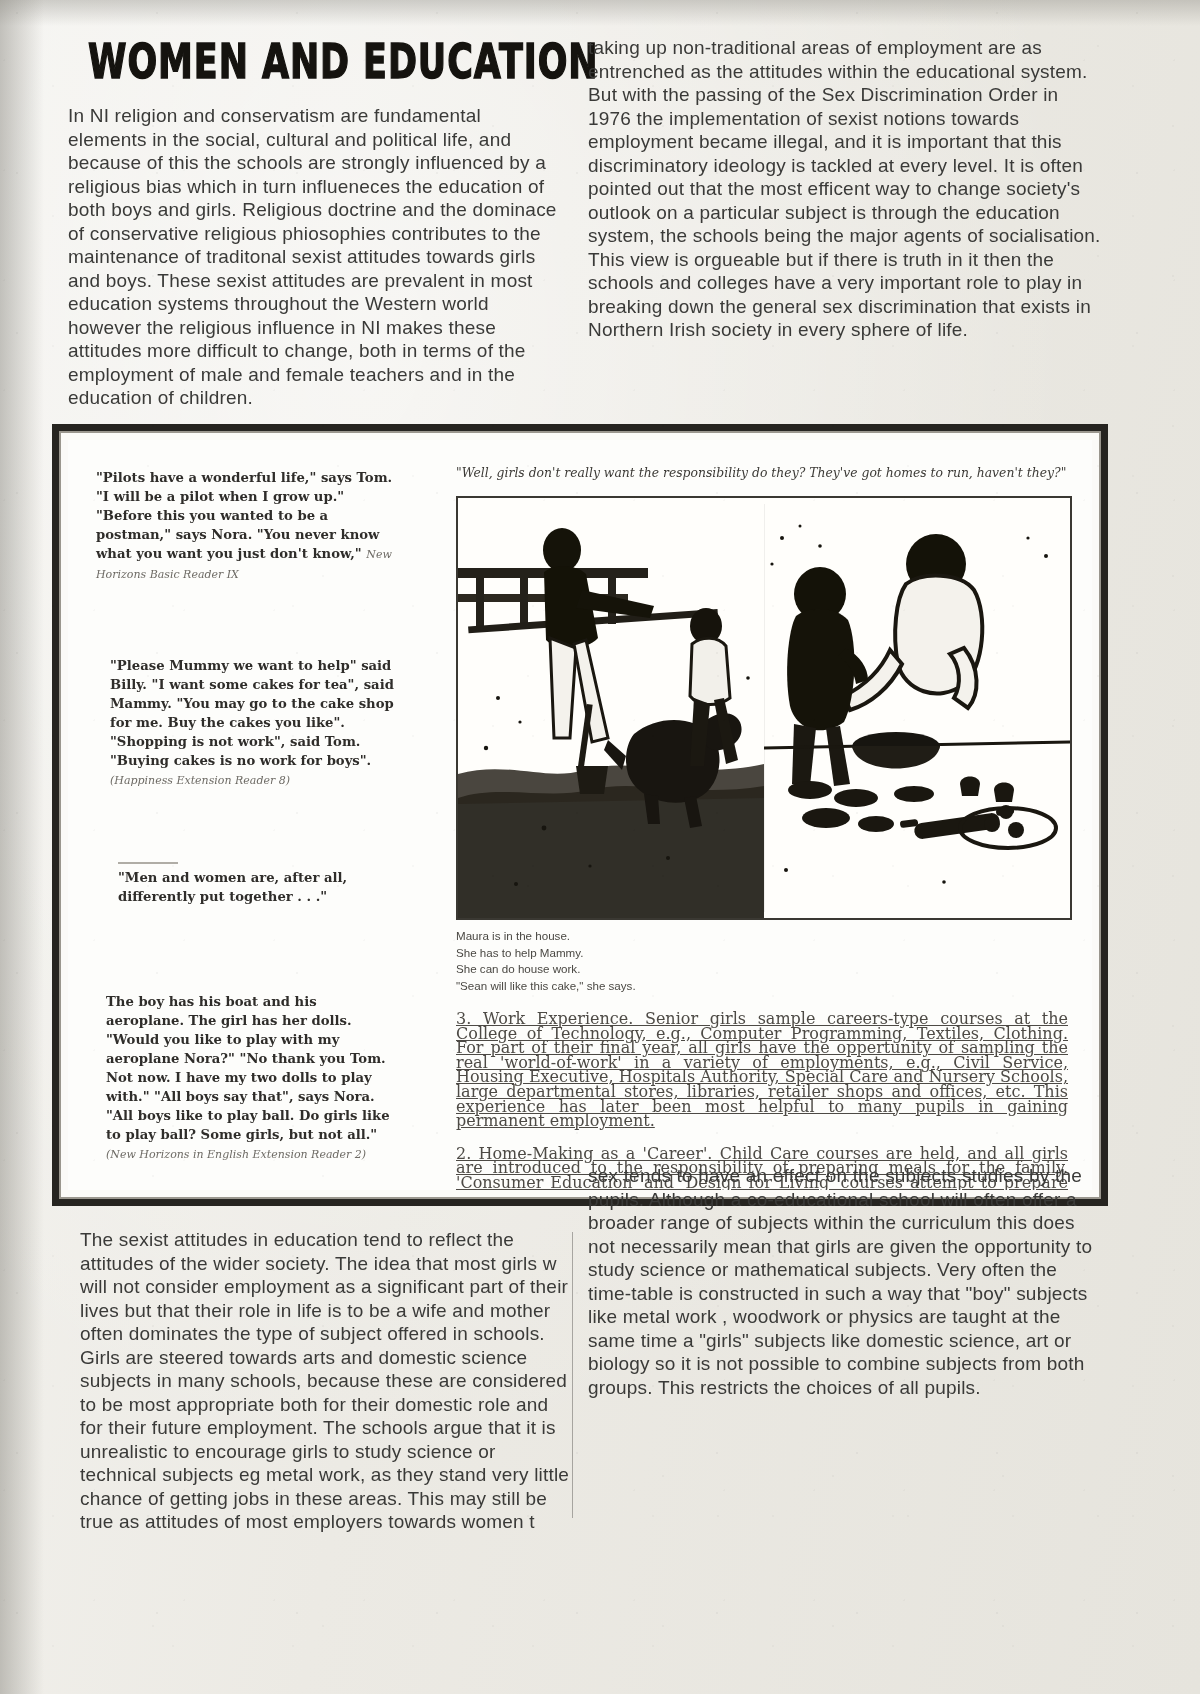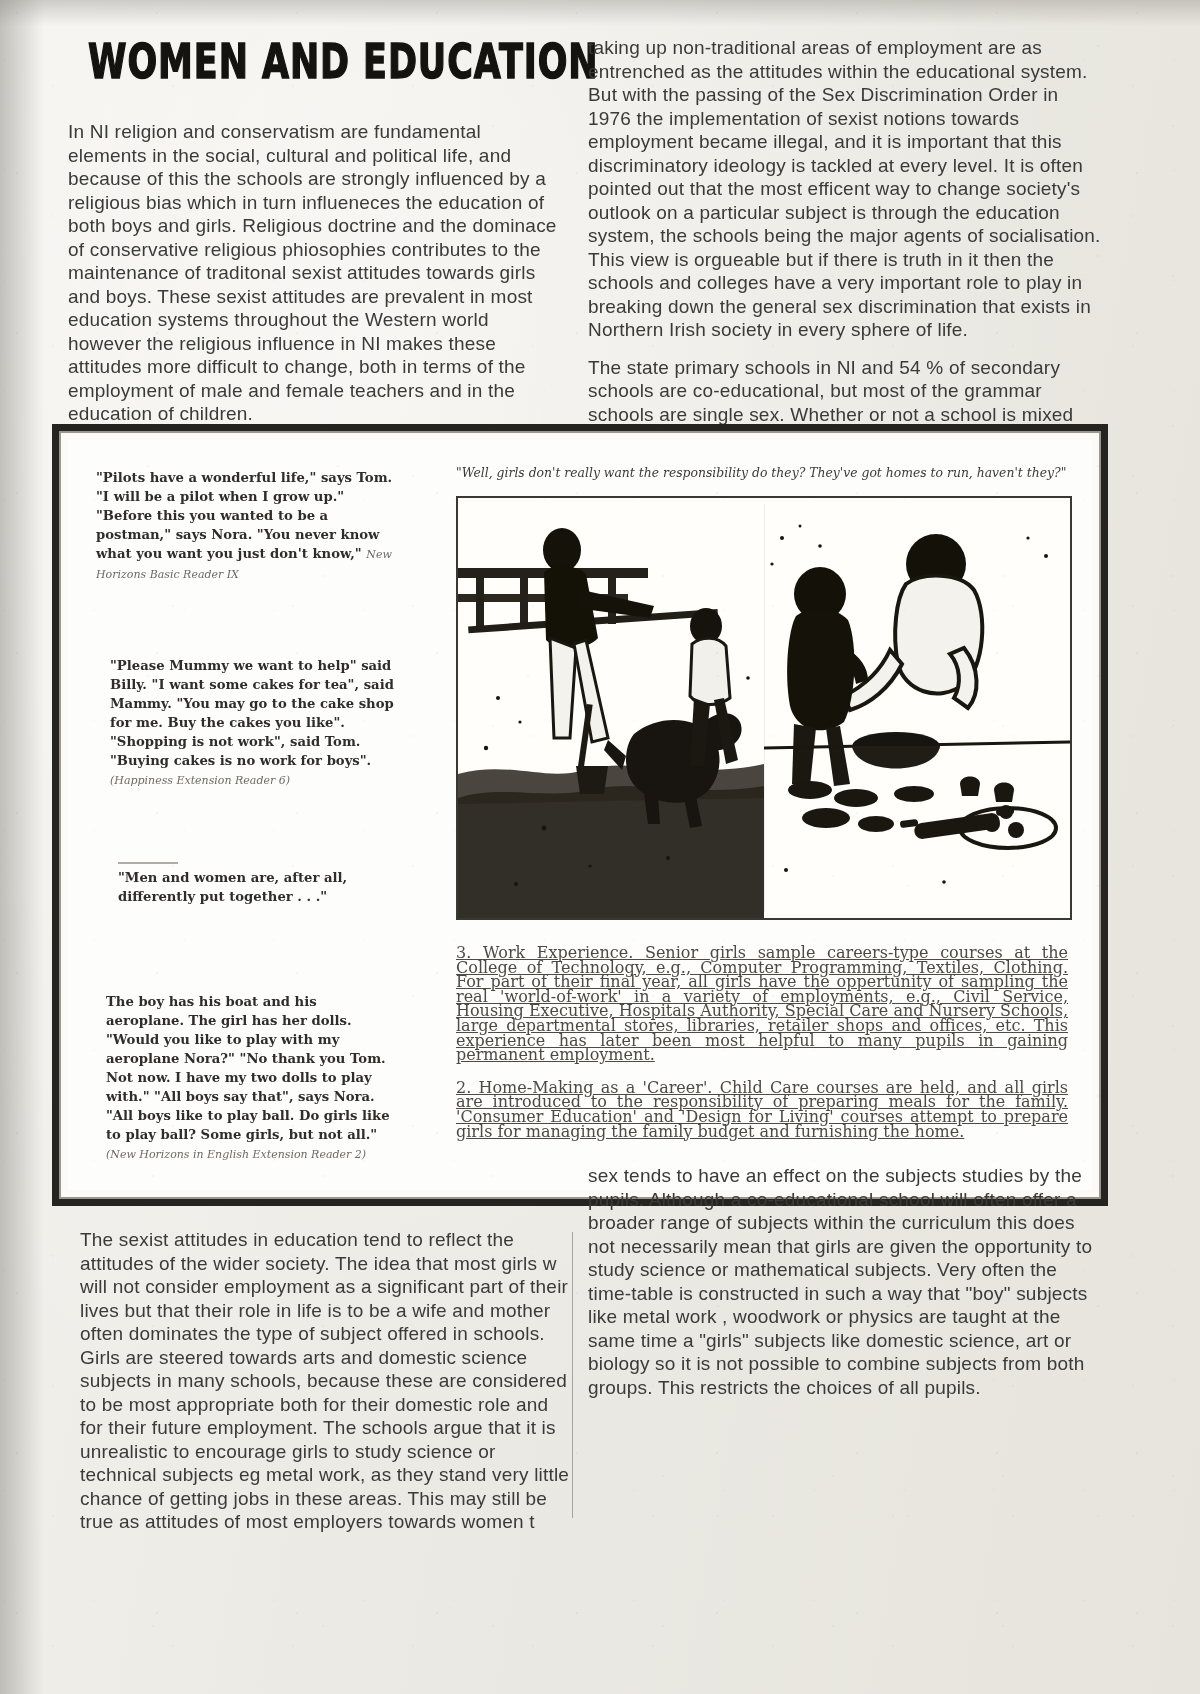--- a/index.html
+++ b/index.html
@@ -41,21 +41,21 @@
     color: #15130f;
     transform: scaleY(1.25) scaleX(0.92);
     transform-origin: left top;
     -webkit-text-stroke: 1.2px #15130f;
     white-space: nowrap;
   }
 
   .col-left-top {
     position: absolute;
     left: 68px;
-    top: 120px;
+    top: 104px;
     width: 492px;
   }
   .col-right-top {
     position: absolute;
     left: 588px;
     top: 36px;
     width: 516px;
   }
   .body-text p {
     margin: 0 0 14px 0;
@@ -232,34 +232,33 @@
   <div class="edge-left"></div>
 
   <div class="title">WOMEN AND EDUCATION</div>
 
   <div class="col-left-top body-text">
     <p>In NI religion and conservatism are fundamental elements in the social, cultural and political life, and because of this the schools are strongly influenced by a religious bias which in turn influeneces the education of both boys and girls. Religious doctrine and the dominace of conservative religious phiosophies contributes to the maintenance of traditonal sexist attitudes towards girls and boys. These sexist attitudes are prevalent in most education systems throughout the Western world however the religious influence in NI makes these attitudes more difficult to change, both in terms of the employment of male and female teachers and in the education of children.</p>
   </div>
 
   <div class="col-right-top body-text">
     <p>taking up non-traditional areas of employment are as entrenched as the attitudes within the educational system. But with the passing of the Sex Discrimination Order in 1976 the implementation of sexist notions towards employment became illegal, and it is important that this discriminatory ideology is tackled at every level. It is often pointed out that the most efficent way to change society's outlook on a particular subject is through the education system, the schools being the major agents of socialisation. This view is orgueable but if there is truth in it then the schools and colleges have a very important role to play in breaking down the general sex discrimination that exists in Northern Irish society in every sphere of life.</p>
-    <p>The state primary schools in NI and 54 % of secondary schools are co-educational, but most of the grammar schools are single sex. Whether or not a school is mixed</p>
   </div>
 
   <div class="inset">
     <div class="inset-inner">
 
       <div class="inset-col-left">
         <div class="quote q1">
           <span>"Pilots have a wonderful life," says Tom. "I will be a pilot when I grow up." "Before this you wanted to be a postman," says Nora. "You never know what you want you just don't know,"</span>
           <span class="src">New Horizons Basic Reader IX</span>
         </div>
         <div class="quote q2">
           <span>"Please Mummy we want to help" said Billy. "I want some cakes for tea", said Mammy. "You may go to the cake shop for me. Buy the cakes you like". "Shopping is not work", said Tom. "Buying cakes is no work for boys".</span>
-          <span class="src">(Happiness Extension Reader 6)</span>
+          <span class="src">(Happiness Extension Reader 8)</span>
         </div>
         <div class="quote q3">
           <span class="strike-mark"></span>
           <span>"Men and women are, after all, differently put together . . ."</span>
         </div>
         <div class="quote q4">
           <span>The boy has his boat and his aeroplane. The girl has her dolls. "Would you like to play with my aeroplane Nora?" "No thank you Tom. Not now. I have my two dolls to play with." "All boys say that", says Nora. "All boys like to play ball. Do girls like to play ball? Some girls, but not all."</span>
           <span class="src">(New Horizons in English Extension Reader 2)</span>
         </div>
       </div>
@@ -359,20 +358,26 @@
                 <circle cx="8" cy="66" r="1.6"></circle>
               <circle cx="282" cy="58" r="2"></circle>
                 <circle cx="264" cy="40" r="1.6"></circle>
               <circle cx="22" cy="372" r="2"></circle>
                 <circle cx="180" cy="384" r="1.8"></circle>
             </g>
           </svg>
         </div>
 
         <div class="art-caption-row">
+          <div class="art-cap c2">
+            <div>Maura is in the house.</div>
+            <div>She has to help Mammy.</div>
+            <div>She can do house work.</div>
+            <div>"Sean will like this cake," she says.</div>
+          </div>
         </div>
 
         <div class="fine">3. Work Experience. Senior girls sample careers-type courses at the College of Technology, e.g., Computer Programming, Textiles, Clothing. For part of their final year, all girls have the oppertunity of sampling the real 'world-of-work' in a variety of employments, e.g., Civil Service, Housing Executive, Hospitals Authority, Special Care and Nursery Schools, large departmental stores, libraries, retailer shops and offices, etc. This experience has later been most helpful to many pupils in gaining permanent employment.</div>
         <div class="fine">2. Home-Making as a 'Career'. Child Care courses are held, and all girls are introduced to the responsibility of preparing meals for the family. 'Consumer Education' and 'Design for Living' courses attempt to prepare girls for managing the family budget and furnishing the home.</div>
       </div>
 
     </div>
   </div>
 
   <div class="divider-v"></div>

